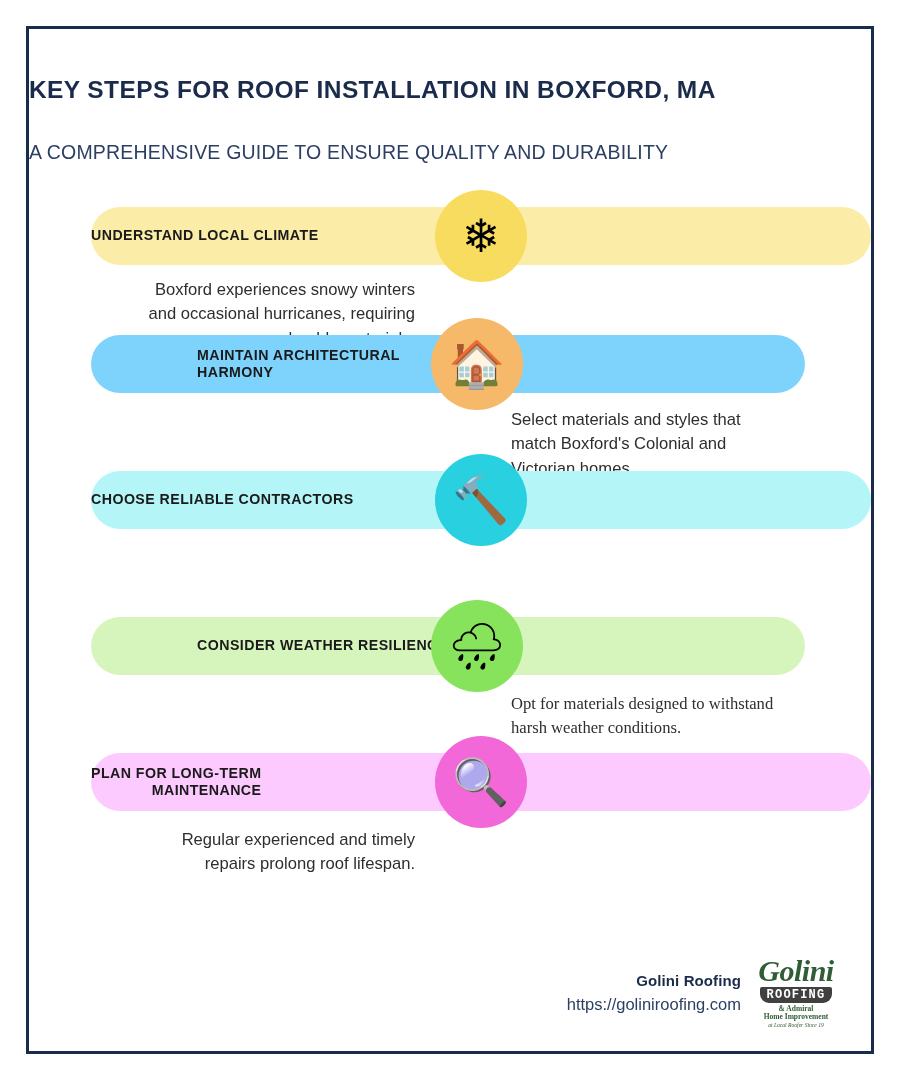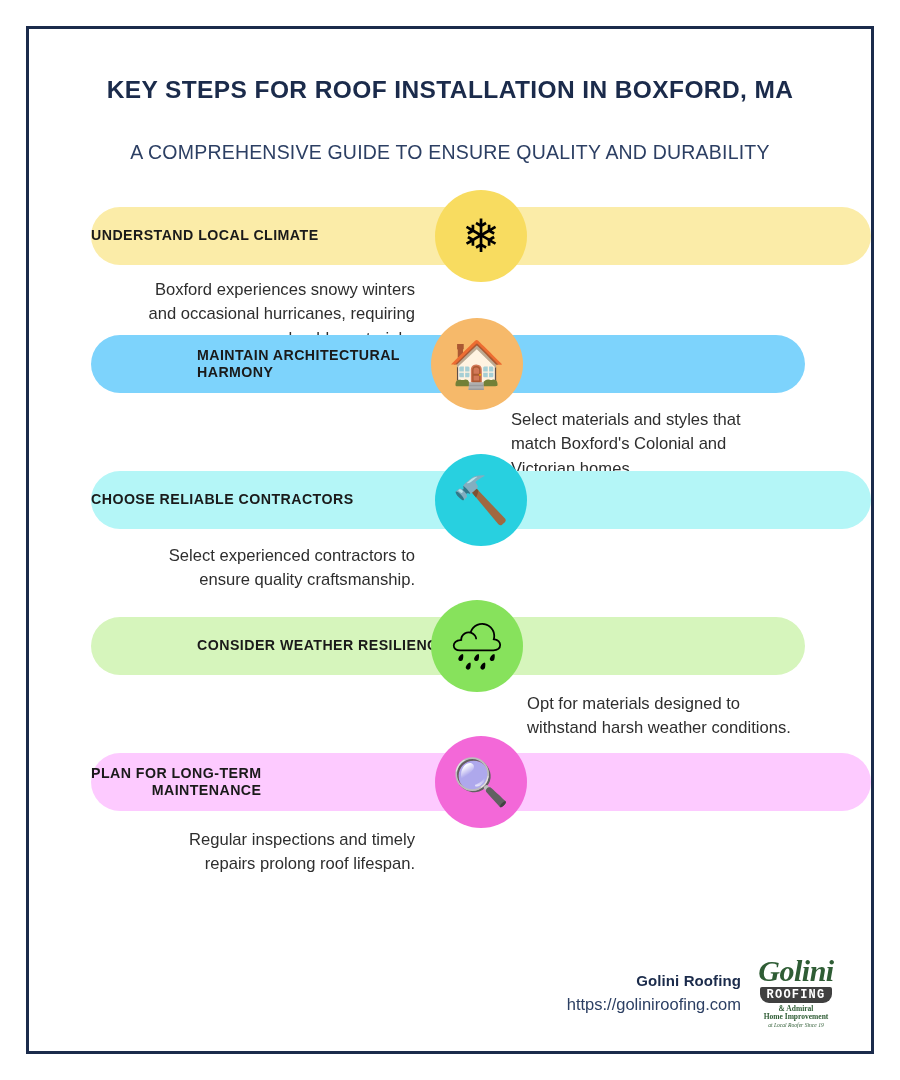--- a/index.html
+++ b/index.html
@@ -8,21 +8,21 @@
     background: #ffffff;
     font-family: "Liberation Sans", sans-serif;
   }
   .frame {
     position: absolute;
     left: 26px; top: 26px;
     width: 848px; height: 1028px;
     border: 3px solid #1b2b4b;
     background: #ffffff;
   }
-  .header { text-align: center; }
+  .header { text-align: left; }
   .title {
     margin-top: 47px;
     font-size: 24.5px;
     font-weight: 700;
     letter-spacing: 0.4px;
     color: #1b2b4b;
     text-transform: uppercase;
   }
   .subtitle {
     margin-top: 37px;
@@ -173,40 +173,39 @@
         </div>
         <div class="desc left-align" style="top: 90px; left: 482px;">Select materials and styles that match Boxford's Colonial and Victorian homes.</div>
       </div>
       <div class="step" style="top: 264px;">
         <div class="pillrow">
           <div class="pill left" style="background: rgb(180, 246, 247);">
             <div class="pill-label">Choose Reliable Contractors</div>
           </div>
           <div class="circle" style="background: rgb(40, 208, 224); left: 406px;">🔨</div>
         </div>
-        <div class="desc right-align" style="top: 90px; left: 114px;">Select experienced contractors to ensure quality craftsmanship.</div>
       </div>
       <div class="step" style="top: 410px;">
         <div class="pillrow">
           <div class="pill right" style="background: rgb(214, 245, 188);">
             <div class="pill-label">Consider Weather Resilience</div>
           </div>
           <div class="circle" style="background: rgb(135, 226, 92); left: 402px;">🌧</div>
         </div>
-        <div class="desc left-align" style="top: 92px; left: 498px;">Opt for materials designed to withstand harsh weather conditions.</div>
+        <div class="desc left-align" style="top: 92px; left: 482px; font-family: Liberation Serif, serif;">Opt for materials designed to withstand harsh weather conditions.</div>
       </div>
       <div class="step" style="top: 546px;">
         <div class="pillrow">
           <div class="pill left" style="background: rgb(253, 202, 255);">
             <div class="pill-label">Plan for Long-Term
 Maintenance</div>
           </div>
           <div class="circle" style="background: rgb(243, 104, 216); left: 406px;">🔍</div>
         </div>
-        <div class="desc right-align" style="top: 92px; left: 114px;">Regular inspections and timely repairs prolong roof lifespan.</div>
+        <div class="desc right-align" style="top: 92px; left: 114px;">Regular experienced and timely repairs prolong roof lifespan.</div>
       </div>
     </div>
 
   <div class="footer">
     <div class="footer-text">
       <div class="brand">Golini Roofing</div>
       <div class="url">https://goliniroofing.com</div>
     </div>
     <div class="logo">
       <div class="logo-golini">Golini</div>

